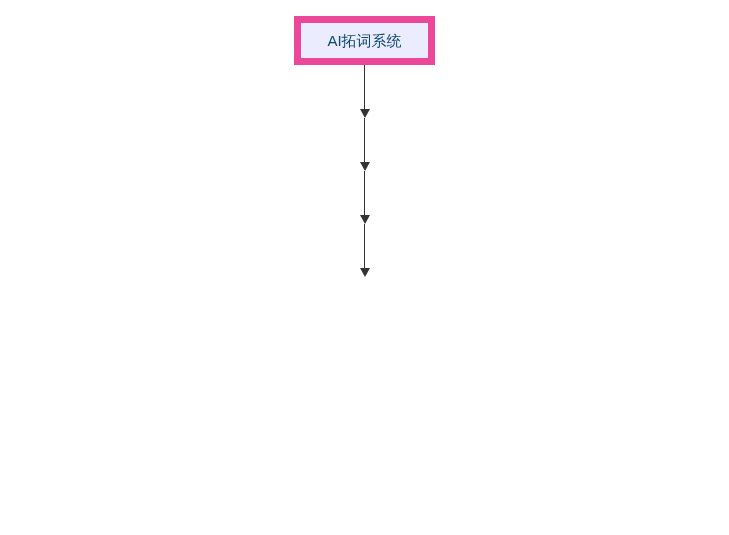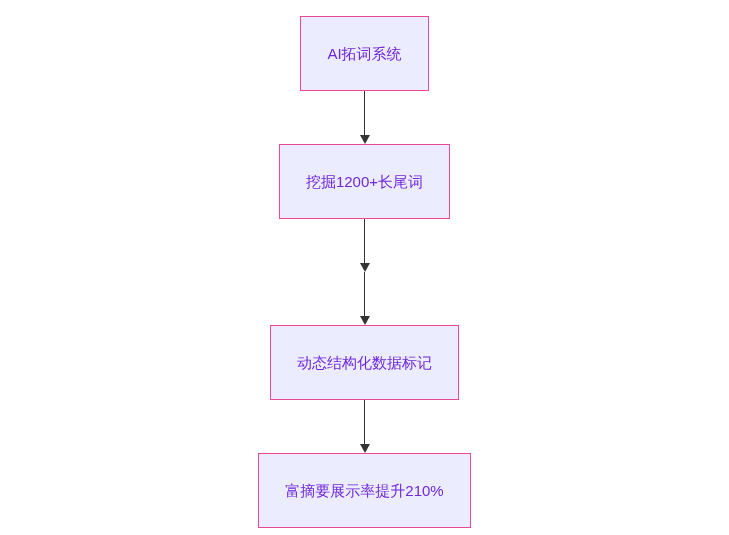--- a/index.html
+++ b/index.html
@@ -24,25 +24,25 @@
   }
 
   .flowchart {
     display: flex;
     flex-direction: column;
     align-items: center;
   }
 
   .node {
     background: #ECECFF;
-    border: 1px solid #ec4899;
-    color: #6d28d9;
+    border: 7px solid #ec4899;
+    color: #0c4a6e;
     font-size: 15px;
     line-height: 1;
-    padding: 29px 26px;
+    padding: 10px 26px;
     text-align: center;
     white-space: nowrap;
     box-sizing: border-box;
   }
 
   .edge {
     display: flex;
     flex-direction: column;
     align-items: center;
     height: 53px;
@@ -70,42 +70,33 @@
 
     <div class="node">
       <span>AI拓词系统</span>
     </div>
 
     <div class="edge">
       <div class="line"></div>
       <div class="head"></div>
     </div>
 
-    <div class="node">
-      <span>挖掘1200+长尾词</span>
-    </div>
 
     <div class="edge">
       <div class="line"></div>
       <div class="head"></div>
     </div>
 
 
     <div class="edge">
       <div class="line"></div>
       <div class="head"></div>
     </div>
 
-    <div class="node">
-      <span>动态结构化数据标记</span>
-    </div>
 
     <div class="edge">
       <div class="line"></div>
       <div class="head"></div>
     </div>
 
-    <div class="node">
-      <span>富摘要展示率提升210%</span>
-    </div>
 
   </div>
 </div>
 
 </body></html>

